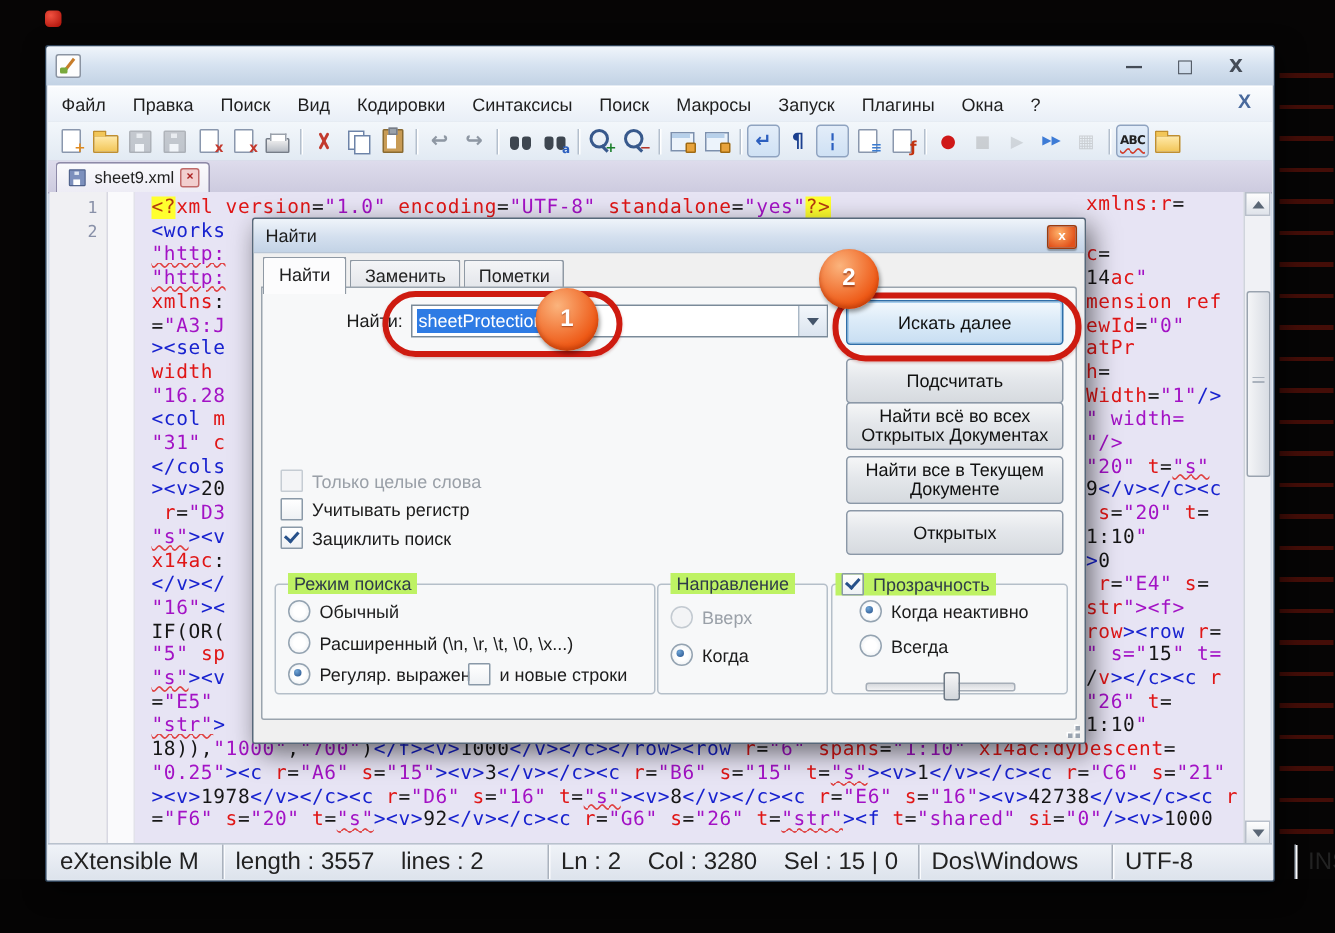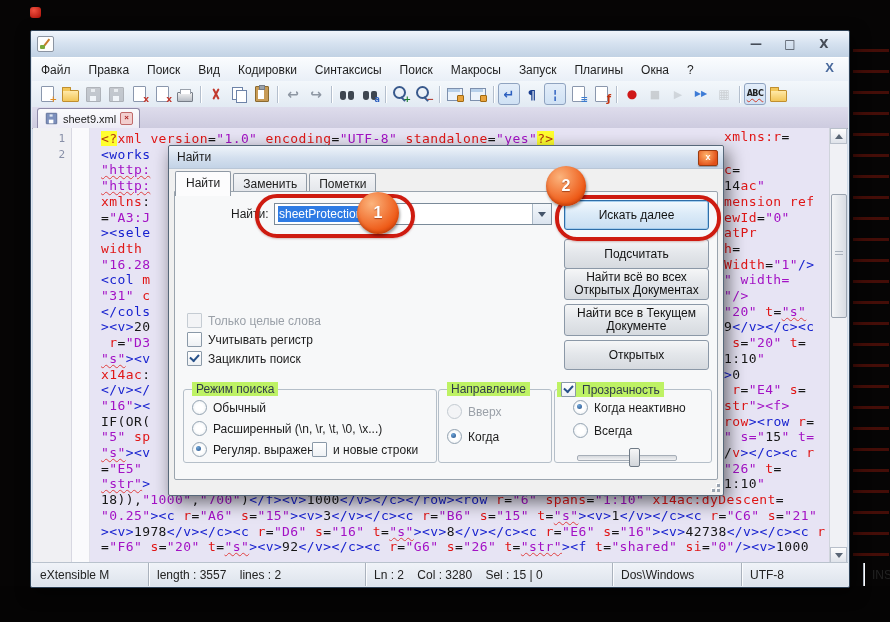--- a/index.html
+++ b/index.html
@@ -84,21 +84,21 @@
   .vscroll{position:absolute;right:0;top:0;bottom:0;width:17px;background:#f0f1f5;border-left:1px solid #d0d4dc}
   .varrow{position:absolute;left:0;width:17px;height:16px;background:linear-gradient(#fdfdfd,#dfe3ea);border:1px solid #b8bfca;box-sizing:border-box;display:flex;align-items:center;justify-content:center}
   .varrow.up{top:0}.varrow.down{bottom:0}
   .tri-up{width:0;height:0;border-left:4px solid transparent;border-right:4px solid transparent;border-bottom:5px solid #5a6675}
   .tri-down{width:0;height:0;border-left:4px solid transparent;border-right:4px solid transparent;border-top:5px solid #5a6675}
   .vthumb{position:absolute;left:1px;top:66px;width:14px;height:122px;background:linear-gradient(90deg,#f4f5f7,#d8dce3);border:1px solid #9aa3af;border-radius:2px}
   .vthumb::after{content:"";position:absolute;left:3px;top:56px;right:3px;height:6px;
     background:repeating-linear-gradient(180deg,#aab2bd 0 1px,transparent 1px 3px)}
 
   
-  .statusbar{position:absolute;left:1px;right:1px;bottom:1px;height:23px;display:flex;align-items:center;font-size:12px;color:#222;
+  .statusbar{position:absolute;left:1px;right:1px;bottom:1px;height:23px;display:flex;align-items:center;font-size:16px;color:#222;
     background:linear-gradient(#f0f3f8,#dde3ec);border-top:1px solid #b9c2cd}
   .sb-cell{height:100%;display:flex;align-items:center;padding:0 8px;border-left:1px solid #aab2bd;box-shadow:inset 1px 0 0 #fbfcfe;white-space:pre;overflow:hidden;flex:none}
   .sb-cell:first-child{border-left:none;box-shadow:none}
   .sb-grip{margin-left:auto;width:14px;height:14px;align-self:flex-end;position:relative}
 
   
   .dlg{position:absolute;left:168px;top:145px;width:554px;height:349px;background:#f0f0f0;border:1px solid #57687a;border-radius:2px;
     box-shadow:4px 6px 18px rgba(0,0,0,.55);font-size:12px;color:#1c1c1c;z-index:30}
   .dlg-titlebar{position:absolute;left:0;top:0;right:0;height:22px;background:linear-gradient(#eff4fa,#d3dfee 55%,#c3d3e6);border-bottom:1px solid #b9c6d6;border-radius:2px 2px 0 0;display:flex;align-items:center;padding:0 8px}
   .dlg-close{position:absolute;right:5px;top:4px;width:18px;height:14px;border:1px solid #9a3b10;border-radius:2px;

